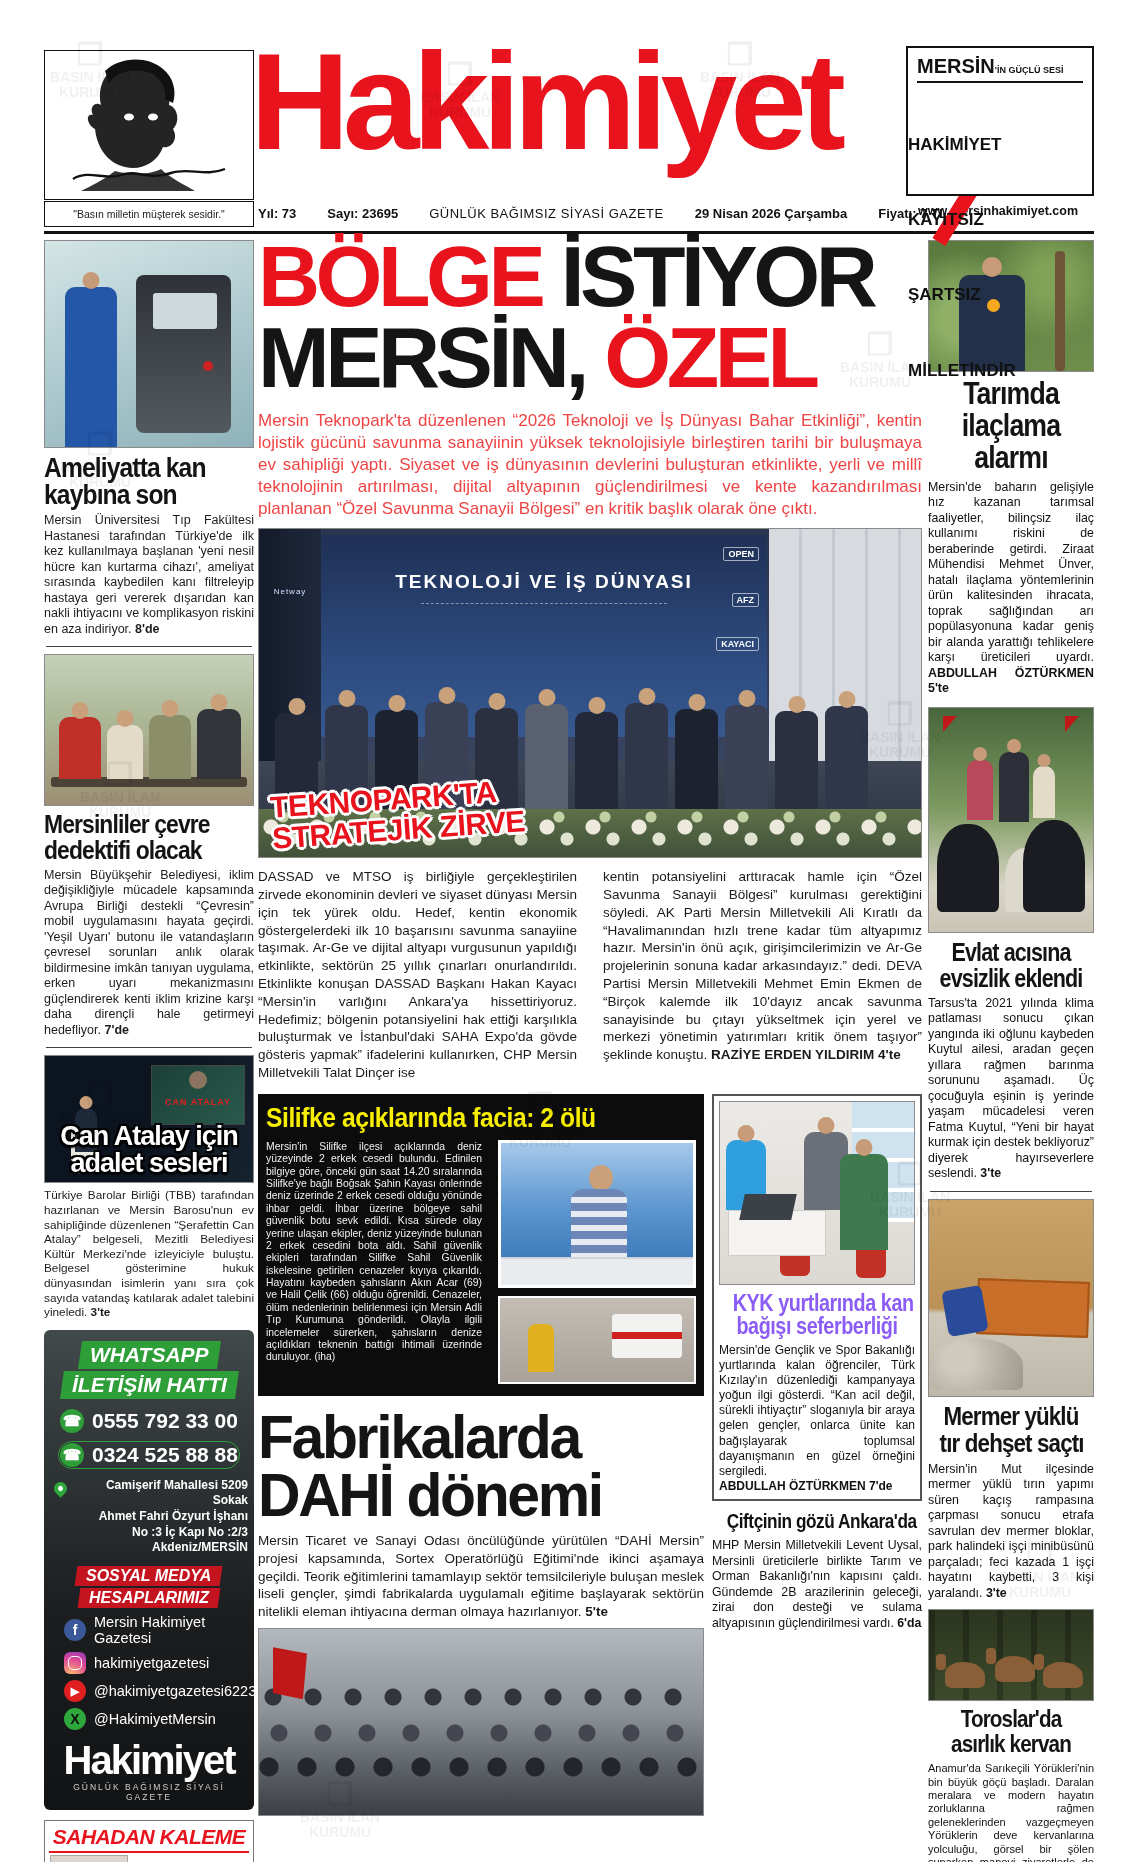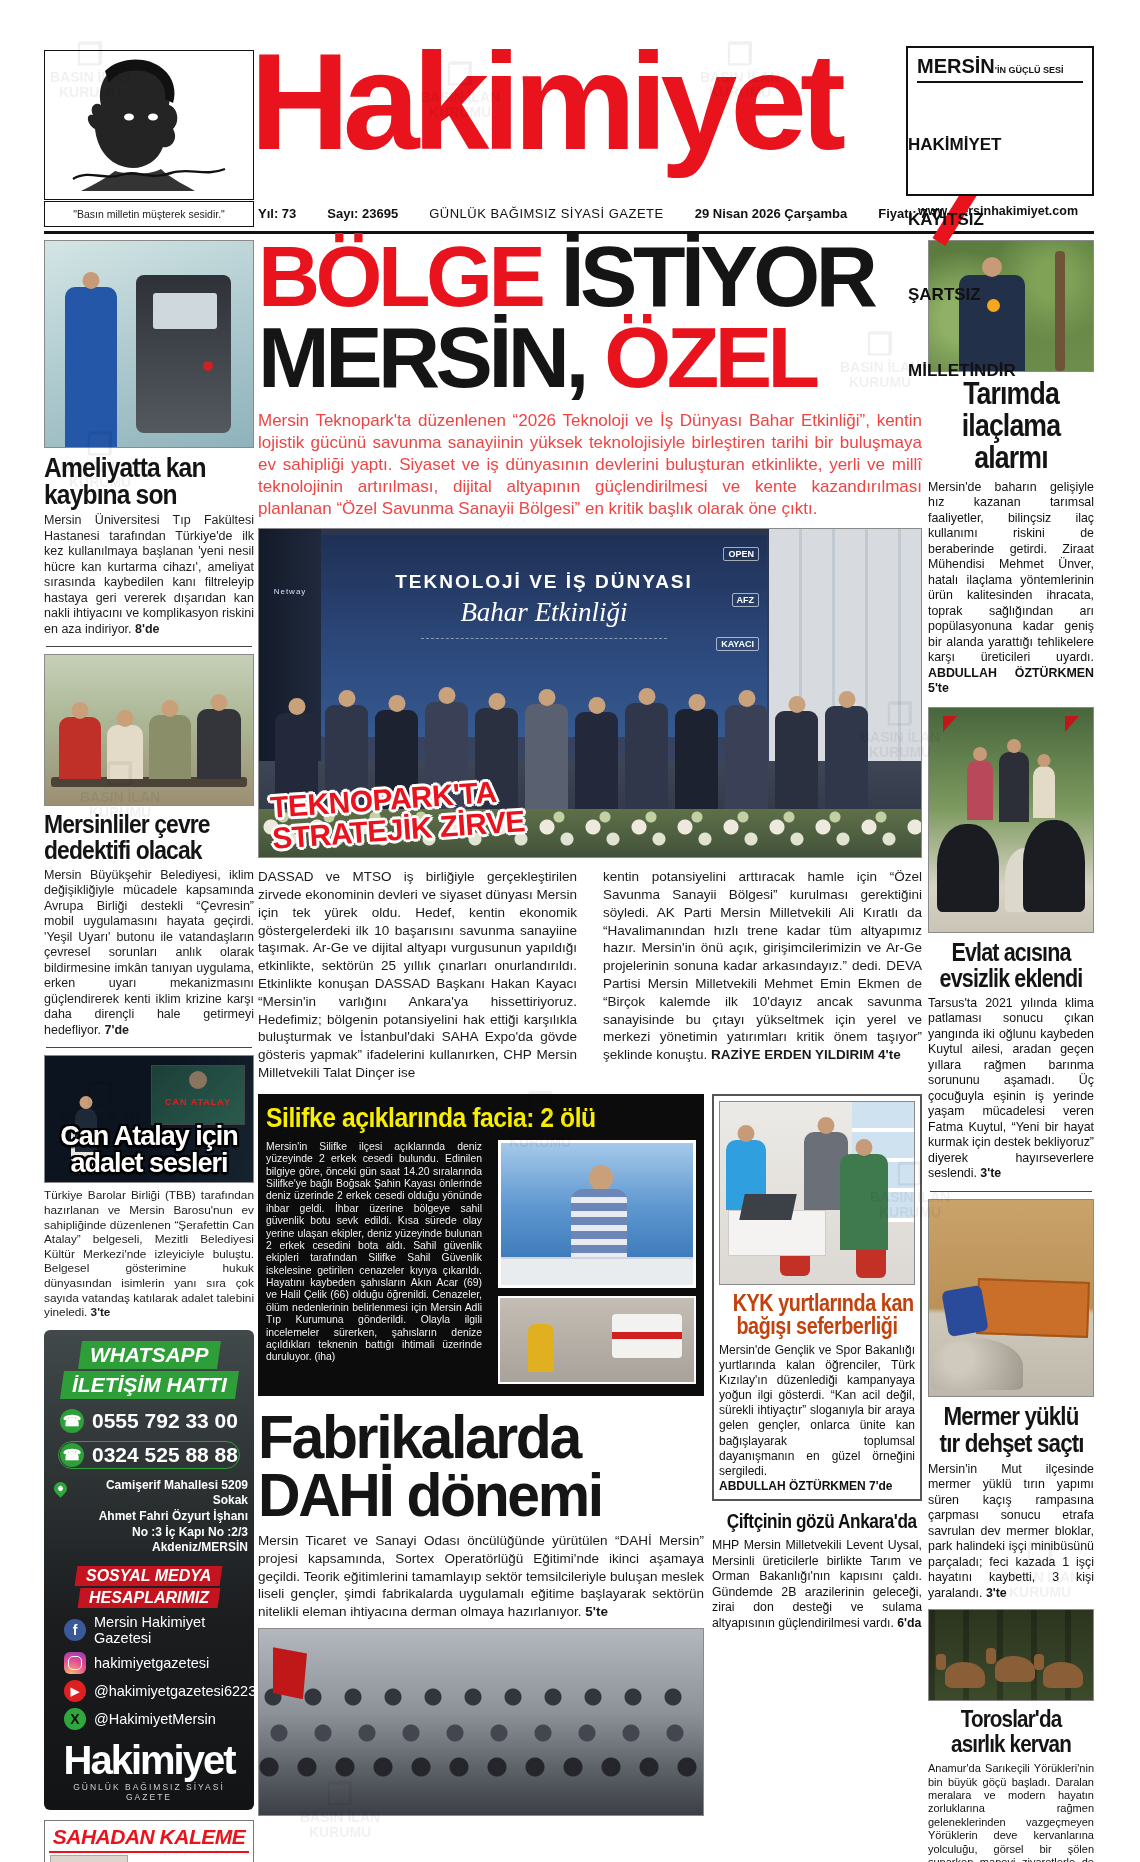--- a/index.html
+++ b/index.html
@@ -152,21 +152,21 @@
   .flag{position:absolute;left:14px;top:18px;width:34px;height:52px;background:#c01818;
         clip-path:polygon(0 0,100% 12%,88% 100%,0 88%);}
   
   .kykbox{border:2px solid #555;padding:5px;box-sizing:border-box;}
   .kykph{height:184px;background:linear-gradient(180deg,#eceae6,#dcd9d4);}
   .kwin{position:absolute;right:0;top:0;width:62px;height:120px;
         background:repeating-linear-gradient(180deg,#cfe2f0 0 26px,#fff 26px 30px);}
   .ktable{position:absolute;left:8px;bottom:28px;width:96px;height:44px;background:#f4f3f1;border:1px solid #cfccc6;}
   .klaptop{position:absolute;left:22px;bottom:64px;width:52px;height:26px;background:#3c4148;transform:skewX(-12deg);}
   .kchair{position:absolute;width:30px;height:42px;background:#c23026;border-radius:6px;}
-  .kyk-h{font-weight:bold;font-size:23px;line-height:1;letter-spacing:-.5px;margin-top:7px;color:#c2410c;}
+  .kyk-h{font-weight:bold;font-size:23px;line-height:1;letter-spacing:-.5px;margin-top:7px;color:#8b5cf6;}
   .kyk-body{font-size:12px;line-height:1.26;text-align:justify;margin-top:5px;}
   .offph{height:148px;margin-top:10px;background:linear-gradient(180deg,#cdd8e2,#b8c2cc);}
   .offband{position:absolute;left:0;right:0;top:0;height:34px;background:linear-gradient(180deg,#49648c,#5d7aa6);
            color:#fff;font-size:7.5px;font-weight:bold;text-align:center;line-height:34px;letter-spacing:.5px;}
   .cif-h{font-weight:bold;font-size:20px;text-align:center;margin-top:9px;letter-spacing:-.5px;}
   .cif-body{font-size:12.3px;line-height:1.27;text-align:justify;margin-top:5px;}
   
   #ph-orchard{height:132px;background:radial-gradient(circle at 75% 30%,#7fa257 12%,transparent 40%),
               radial-gradient(circle at 20% 60%,#8fb066 14%,transparent 45%),linear-gradient(160deg,#5a7a3e,#6e8e4c);}
   .trunk{position:absolute;right:28px;top:10px;width:10px;height:120px;background:#6e553a;border-radius:4px;}
@@ -363,21 +363,20 @@
     </div>
     <div class="lede">Mersin Teknopark'ta düzenlenen “2026 Teknoloji ve İş Dünyası Bahar Etkinliği”, kentin lojistik gücünü savunma sanayiinin yüksek teknolojisiyle birleştiren tarihi bir buluşmaya ev sahipliği yaptı. Siyaset ve iş dünyasının devlerini buluşturan etkinlikte, yerli ve millî teknolojinin artırılması, dijital altyapının güçlendirilmesi ve kente kazandırılması planlanan “Özel Savunma Sanayii Bölgesi” en kritik başlık olarak öne çıktı.</div>
 
     <div class="ph main-photo">
       <span class="wall"></span>
       <span class="plr">
           <span>Netway</span>
         </span>
       <span class="bd">
         <div class="bd1">TEKNOLOJİ VE İŞ DÜNYASI</div>
-        <div class="bd2">Bahar Etkinliği</div>
         <div class="bdline"></div>
         <span class="sp" style="top:12px;">OPEN</span>
         <span class="sp" style="top:58px;">AFZ</span>
         <span class="sp" style="top:102px;">KAYACI</span>
       </span>
       <span class="stage"></span>
       <div class="people">
         <span class="fg" style="height:96px;background:#23283a;">
             <i></i>
           </span>

